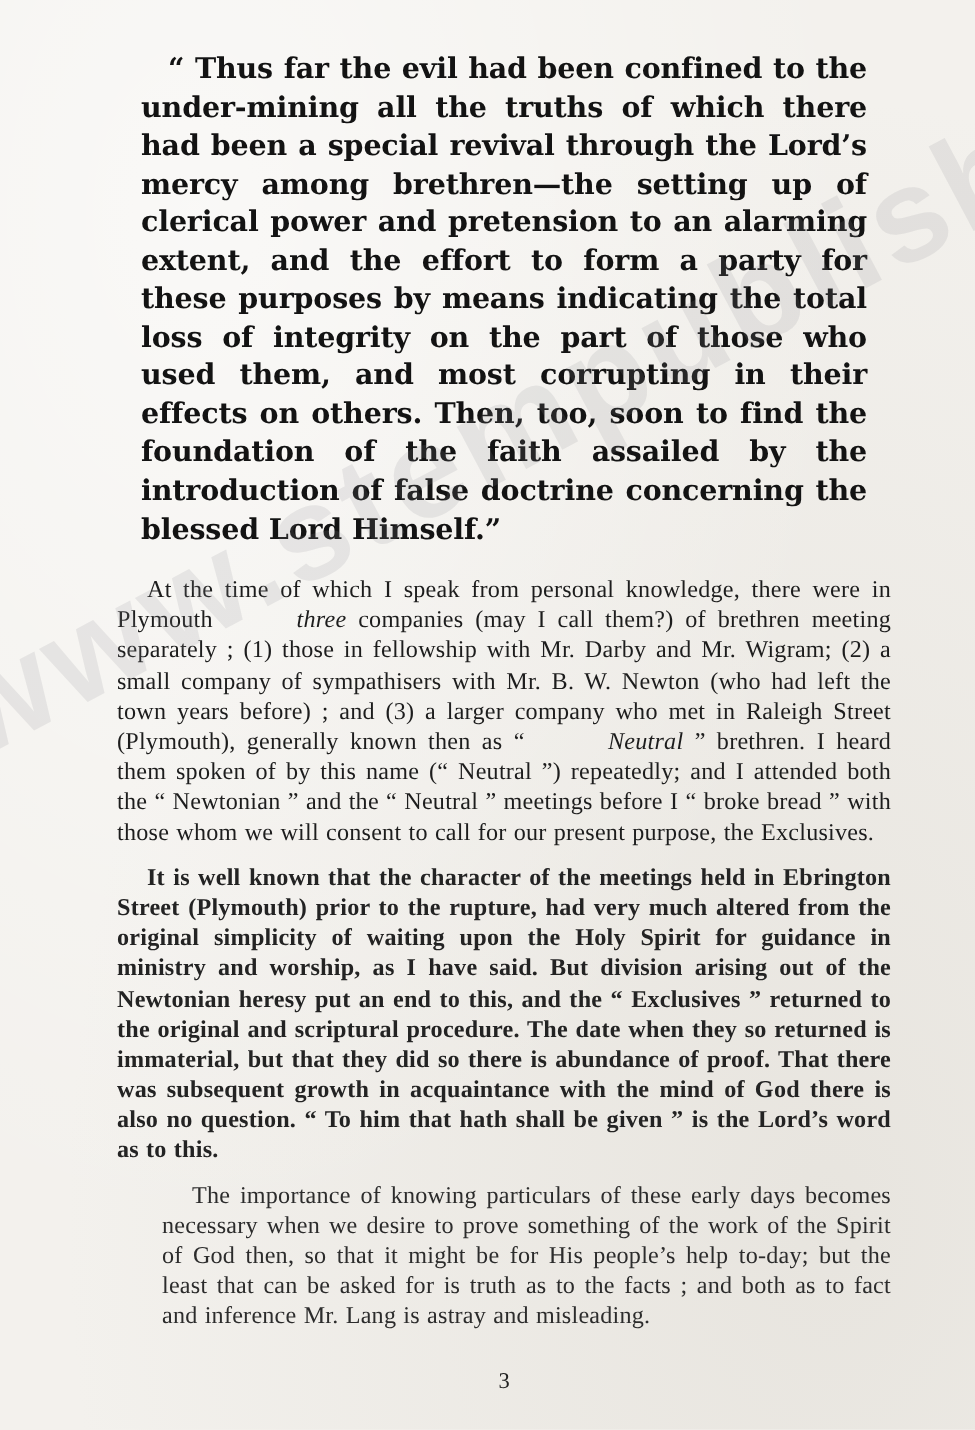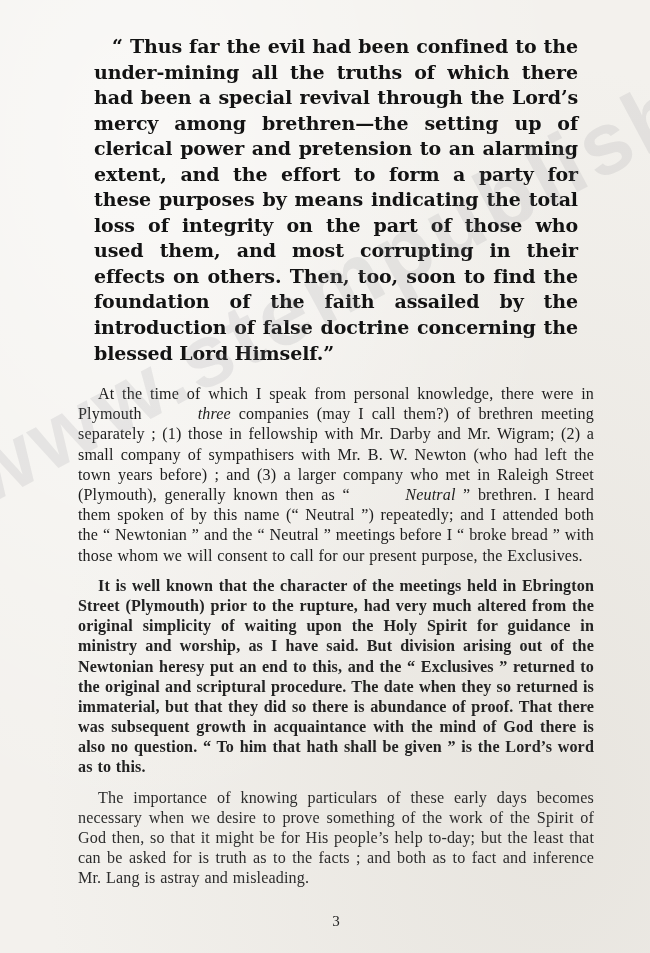--- a/index.html
+++ b/index.html
@@ -72,21 +72,21 @@
     font-size: 16.1px;
     line-height: 1.255;
     text-align: justify;
     margin: 0 0 10px 0;
     text-indent: 20px;
     color: #1d1d1d;
     letter-spacing: 0.15px;
     word-spacing: 0.6px;
   }
   p.body.fade1 { color: #232323; font-weight: bold; }
-  p.body.fade2 { color: #2c2c2c; }
+  p.body.fade2 { color: #2c2c2c; margin-left: 30px; }
   .ital { font-style: italic; margin-left: 48px; }
   .pageno {
     margin-top: 24px;
     text-align: center;
     font-size: 15px;
     color: #222;
     font-family: "Liberation Serif", serif;
   }
 </style>
 </head>

